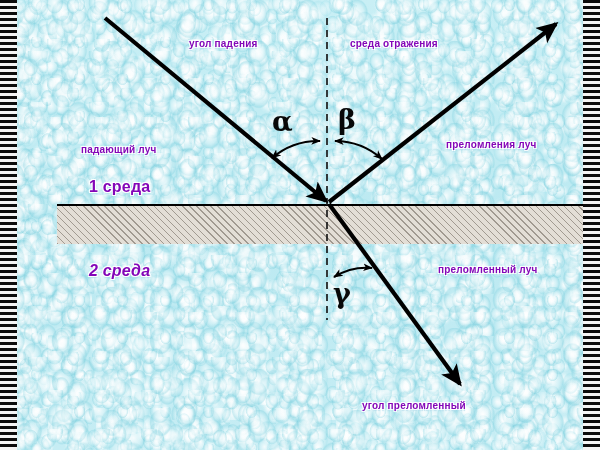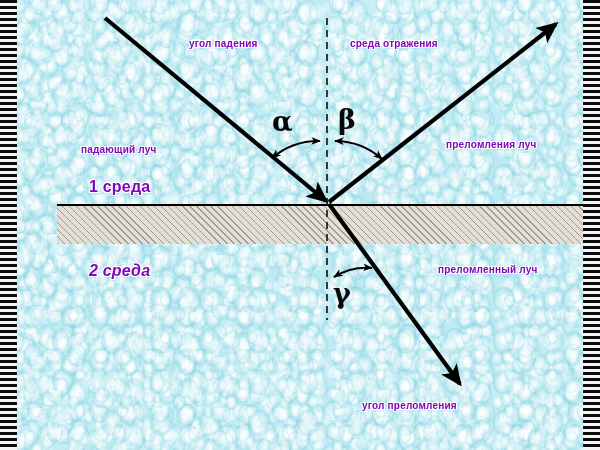--- a/index.html
+++ b/index.html
@@ -199,18 +199,18 @@
   <div class="lbl" style="left:81px; top:144px;">падающий луч</div>
 
   <div class="lbl" style="left:446px; top:139px;">преломления луч</div>
 
   <div class="lbl lbl-medium" style="left:81px; top:178px;">1 среда</div>
 
   <div class="lbl lbl-medium" style="left:81px; top:262px;font-style:italic;">2 среда</div>
 
   <div class="lbl" style="left:423px; top:264px;margin-left:15px;">преломленный луч</div>
 
-  <div class="lbl" style="left:362px; top:400px;">угол преломления</div>
+  <div class="lbl" style="left:362px; top:400px;">угол преломленный</div>
 
   <div class="edge-stripes edge-left"></div>
   <div class="edge-stripes edge-right"></div>
 
 </div>
 
 </body></html>

